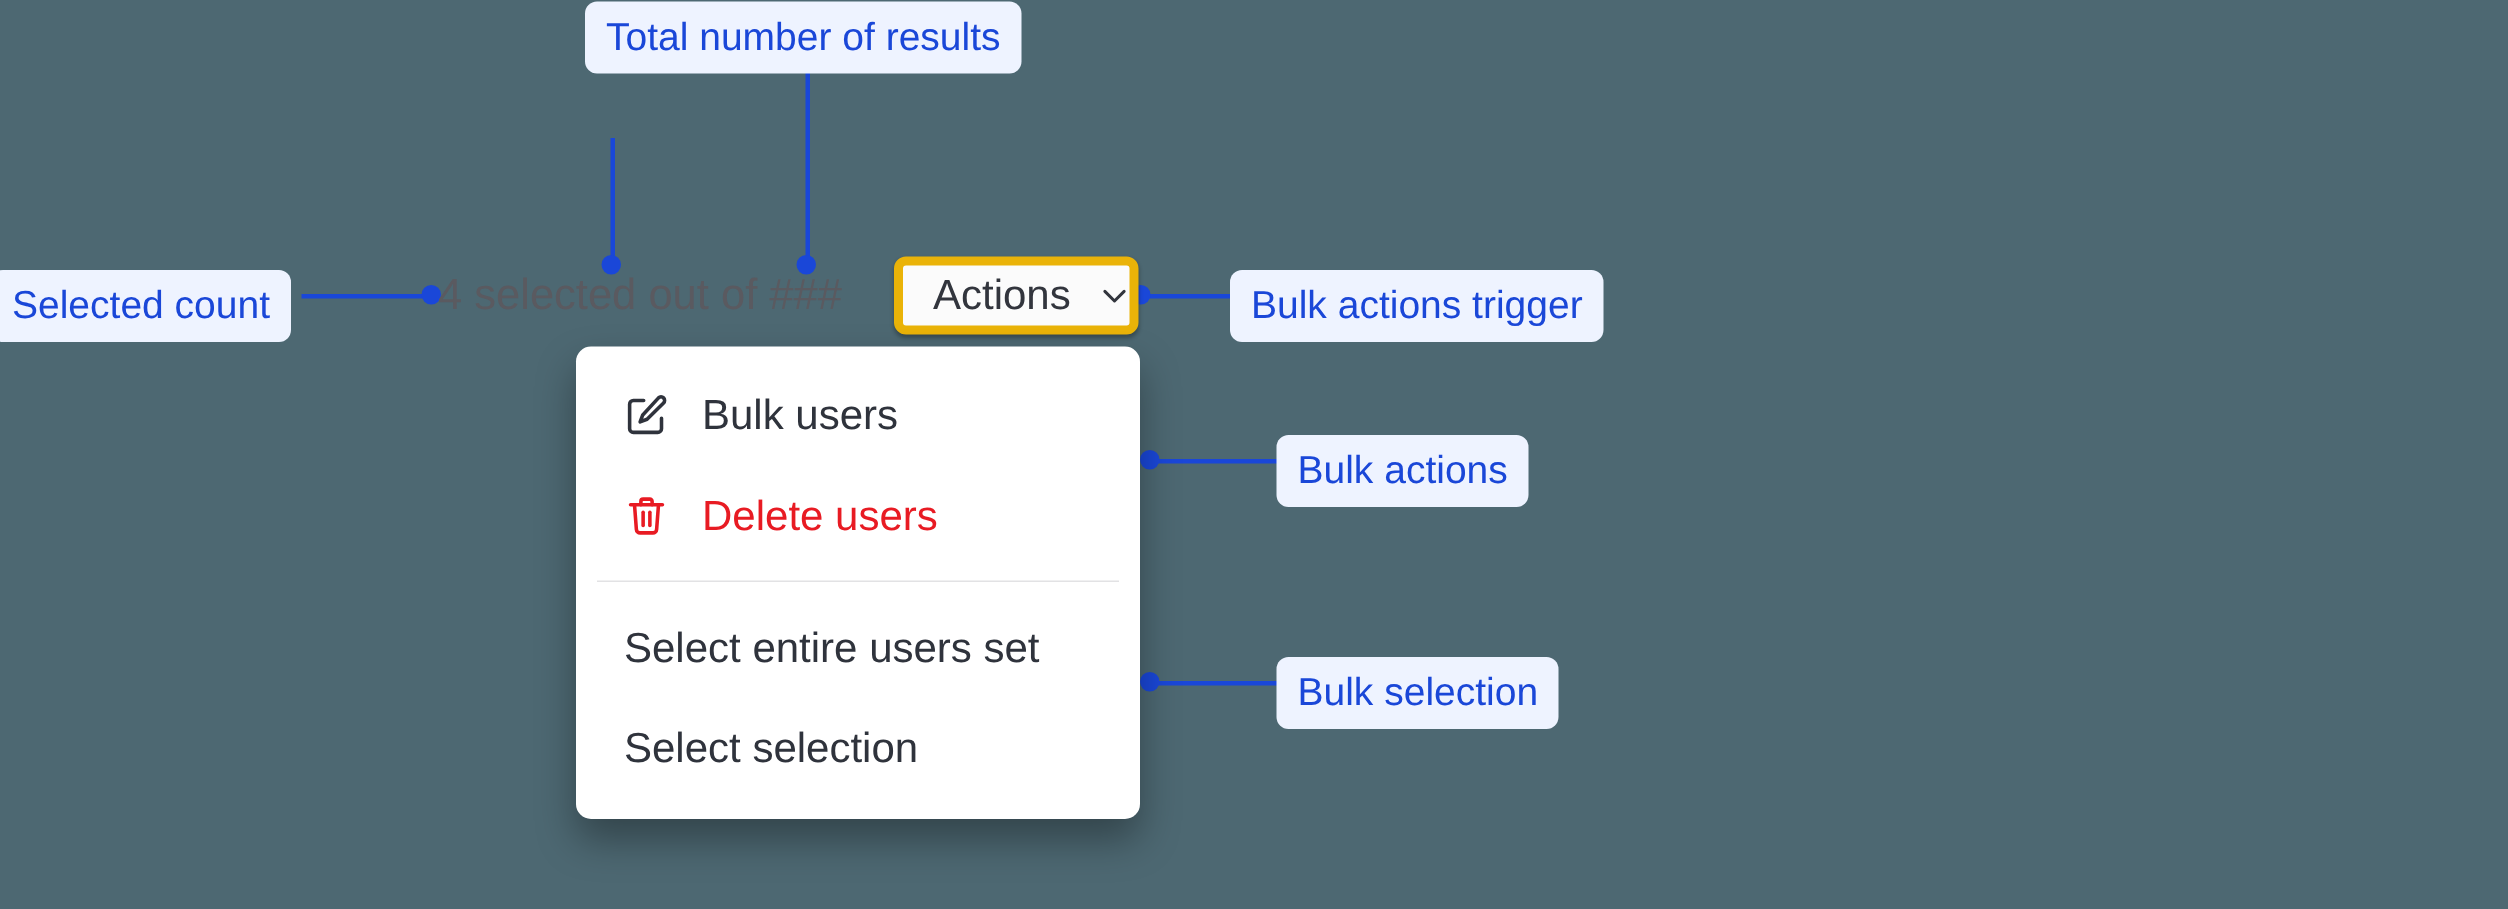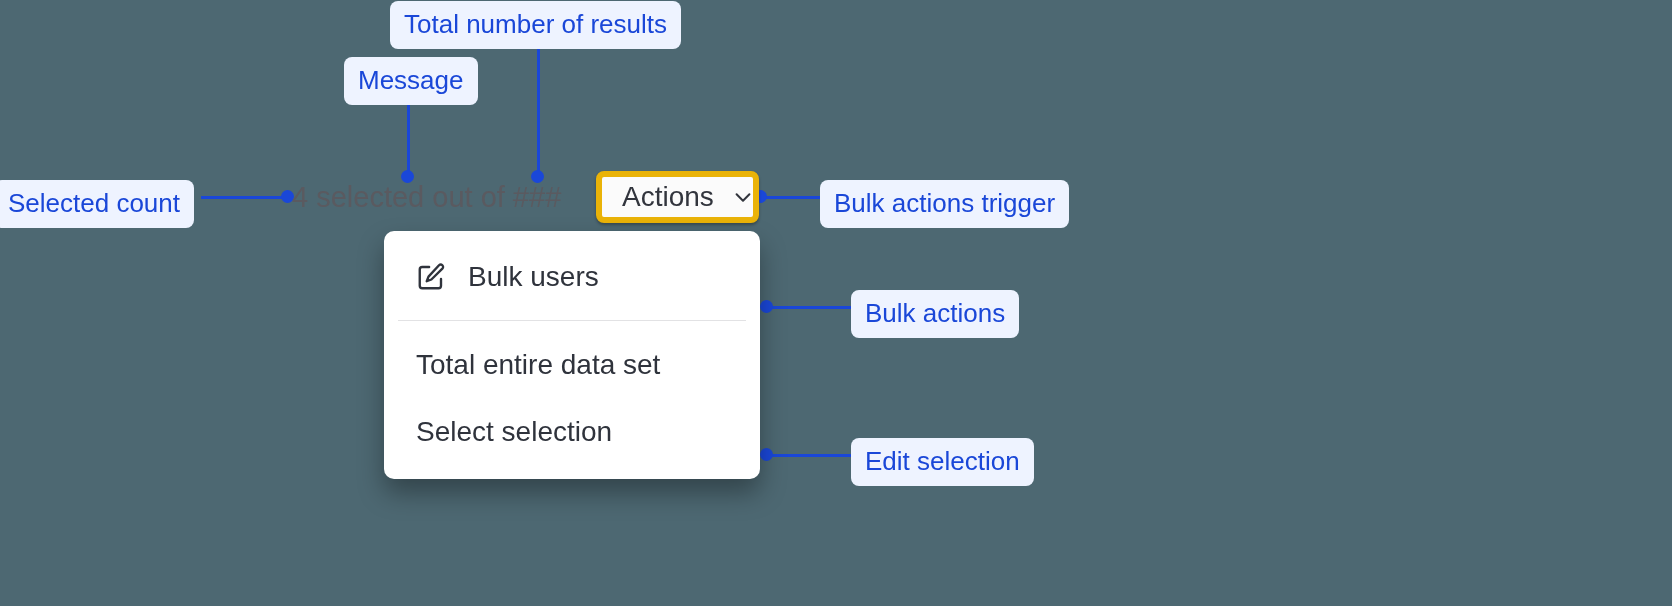--- a/index.html
+++ b/index.html
@@ -148,29 +148,28 @@
   <div class="dot" style="left:754px; top:190px;"></div>
 
   <div class="lead-h" style="left:766px; top:306px; width:90px;"></div>
   <div class="dot" style="left:760px; top:300px;"></div>
 
   <div class="lead-h" style="left:766px; top:454px; width:90px;"></div>
   <div class="dot" style="left:760px; top:448px;"></div>
 
   <div class="chip" style="left:390px; top:1px;">Total number of results</div>
 
-  <div class="chip" style="left:344px; top:57px;">Message</div>
 
   <div class="chip" style="left:-6px; top:180px;">Selected count</div>
 
   <div class="chip" style="left:820px; top:180px;">Bulk actions trigger</div>
 
   <div class="chip" style="left:851px; top:290px;">Bulk actions</div>
 
-  <div class="chip" style="left:851px; top:438px;">Edit selection</div>
+  <div class="chip" style="left:851px; top:438px;">Bulk selection</div>
 
   <div class="msg" style="left:292px; top:183px;">4 selected out of ###</div>
 
   <div class="actions-btn" style="left:596px; top:171px; width:163px;">
     <span class="label">Actions</span>
     <span style="display:flex;">
       <svg class="chev" viewBox="0 0 24 24" fill="none" stroke="#32353d" stroke-width="2.2" stroke-linecap="round" stroke-linejoin="round">
         <polyline points="5,9 12,16 19,9"></polyline>
       </svg>
     </span>
@@ -183,29 +182,41 @@
       <div class="menu-item">
         <span style="display:flex;">
           <svg class="mi-icon" viewBox="0 0 24 24" fill="none" stroke="#2f333c" stroke-width="1.9" stroke-linecap="round" stroke-linejoin="round">
             <path d="M20 13.5V19a2 2 0 0 1-2 2H5a2 2 0 0 1-2-2V6a2 2 0 0 1 2-2h5.5"></path>
             <path d="M18.4 2.6a1.9 1.9 0 0 1 2.7 2.7L12.3 14 8.6 15.4 10 11.7z"></path>
           </svg>
         </span>
         <span class="mi-label">Bulk users</span>
       </div>
 
+      <div class="menu-item danger">
+        <span style="display:flex;">
+          <svg class="mi-icon" viewBox="0 0 24 24" fill="none" stroke="#e81b23" stroke-width="1.9" stroke-linecap="round" stroke-linejoin="round">
+            <path d="M3.5 6h17"></path>
+            <path d="M9 6V4.2A1.2 1.2 0 0 1 10.2 3h3.6A1.2 1.2 0 0 1 15 4.2V6"></path>
+            <path d="M5.6 6l1 13.1A2 2 0 0 0 8.6 21h6.8a2 2 0 0 0 2-1.9L18.4 6"></path>
+            <path d="M10.2 10v7"></path>
+            <path d="M13.8 10v7"></path>
+          </svg>
+        </span>
+        <span class="mi-label">Delete users</span>
+      </div>
 
     </div>
 
     <div class="menu-sep"></div>
 
     <div class="menu-group">
 
       <div class="menu-item plain">
-        <span class="mi-label">Total entire data set</span>
+        <span class="mi-label">Select entire users set</span>
       </div>
 
       <div class="menu-item plain">
         <span class="mi-label">Select selection</span>
       </div>
 
     </div>
   </div>
 
 </div>

